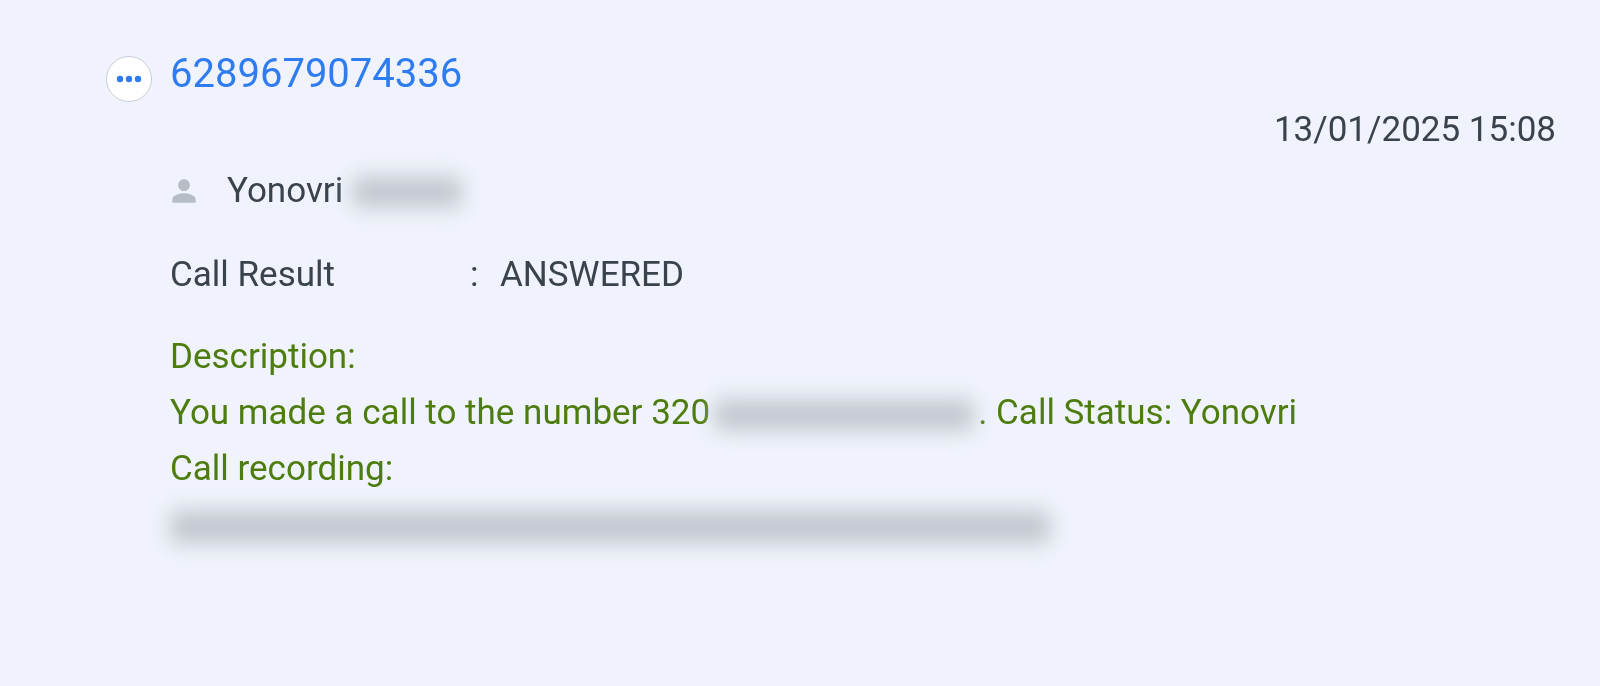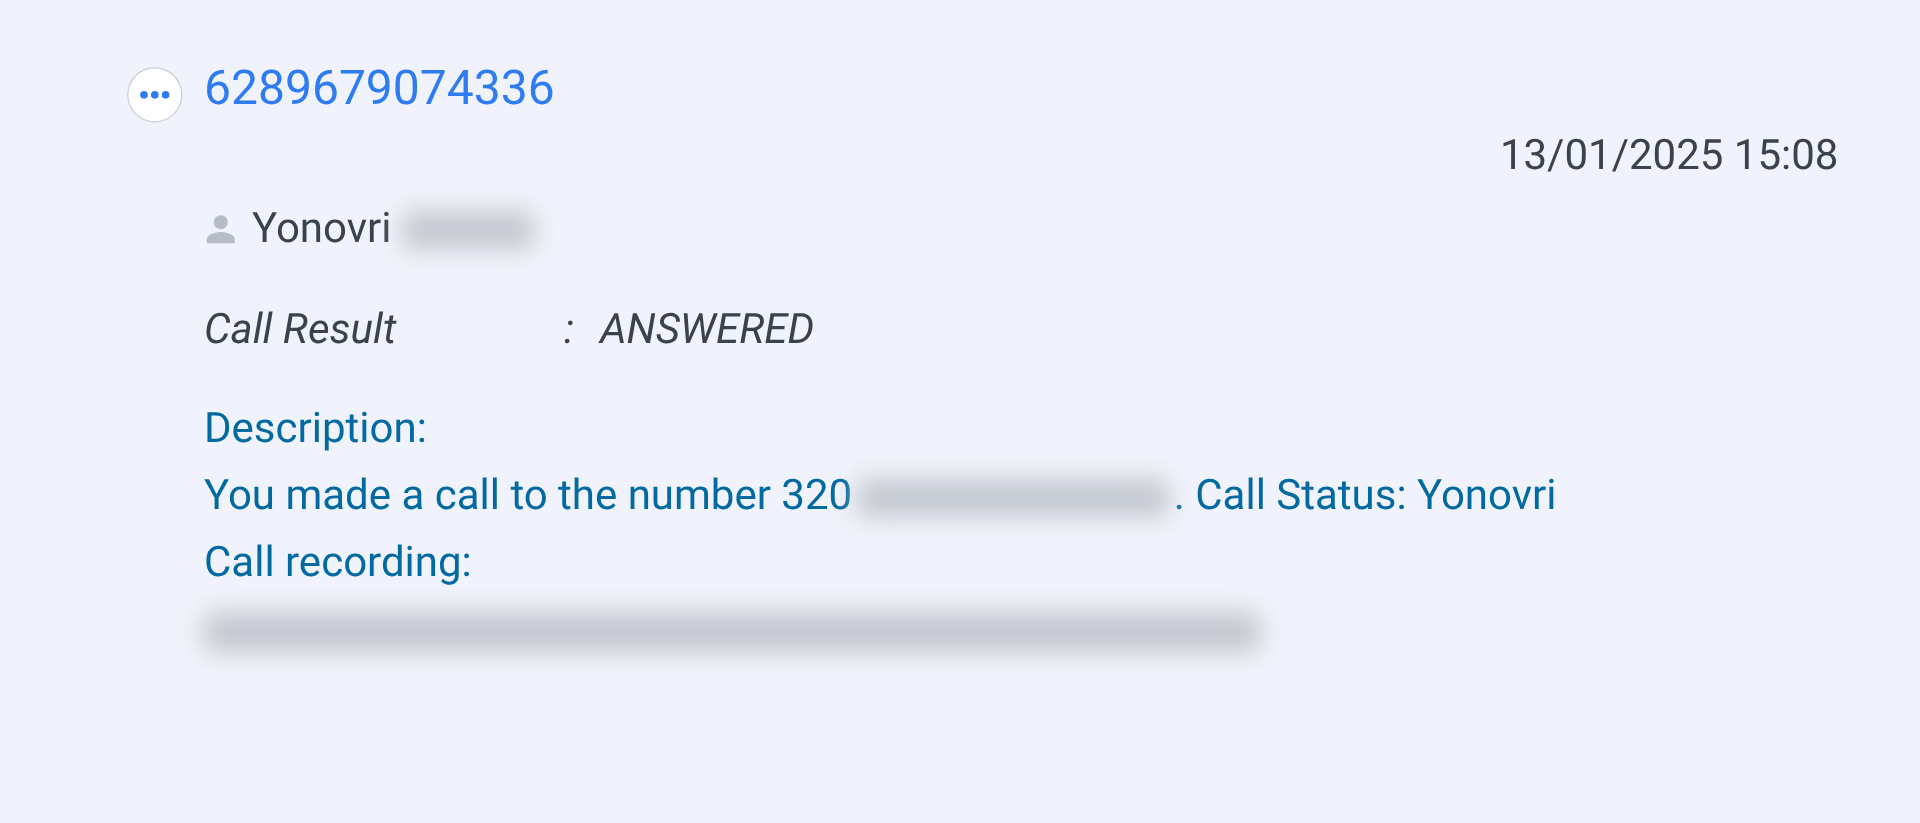--- a/index.html
+++ b/index.html
@@ -6,21 +6,21 @@
     html, body { width: 100%; height: 100%; }
     body {
       font-family: -apple-system, BlinkMacSystemFont, "Segoe UI", Roboto, "Helvetica Neue", Arial, sans-serif;
       background: #f0f3fb;
       width: 1600px;
       height: 686px;
       overflow: hidden;
     }
     .card {
       position: relative;
-      padding: 50px 68px 50px 170px;
+      padding: 50px 44px 50px 170px;
       color: #2c3540;
       font-size: 35px;
       line-height: 1.5;
     }
     .menu-btn {
       position: absolute;
       left: 106px;
       top: 56px;
       width: 46px;
       height: 46px;
@@ -43,46 +43,45 @@
     }
     .timestamp {
       font-size: 35px;
       color: #3a434d;
       margin-bottom: 8px;
       text-align: right;
     }
     .author-row {
       display: flex;
       align-items: center;
-      gap: 12px;
+      gap: 29px;
       margin-bottom: 32px;
     }
     .author-name {
       color: #3a434d;
       font-size: 35px;
     }
     .blurred-span {
       display: inline-block;
       border-radius: 8px;
       filter: blur(10px);
       background: #c4c8d0;
       vertical-align: middle;
     }
     .result-row {
       display: flex;
       gap: 0;
       margin-bottom: 28px;
       font-size: 35px;
-      font-style: italic;
     }
     .result-label { width: 300px; color: #3a434d; }
     .result-sep { width: 30px; color: #3a434d; }
     .result-value { color: #3a434d; text-align: right; }
     .desc-block {
-      color: #0369a1;
+      color: #4d7c0f;
       font-size: 35px;
       line-height: 1.55;
     }
     .desc-line { margin-bottom: 2px; }
   </style>
 </head>
 <body>
 
 <div class="card">
 

